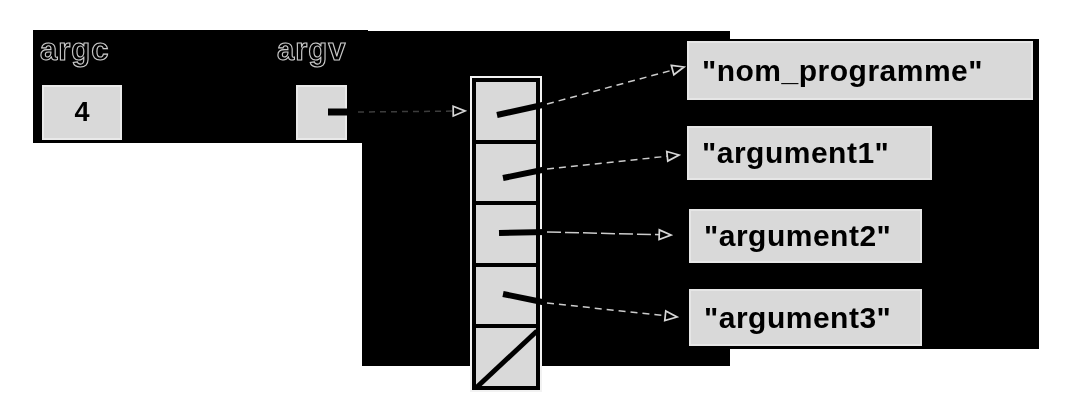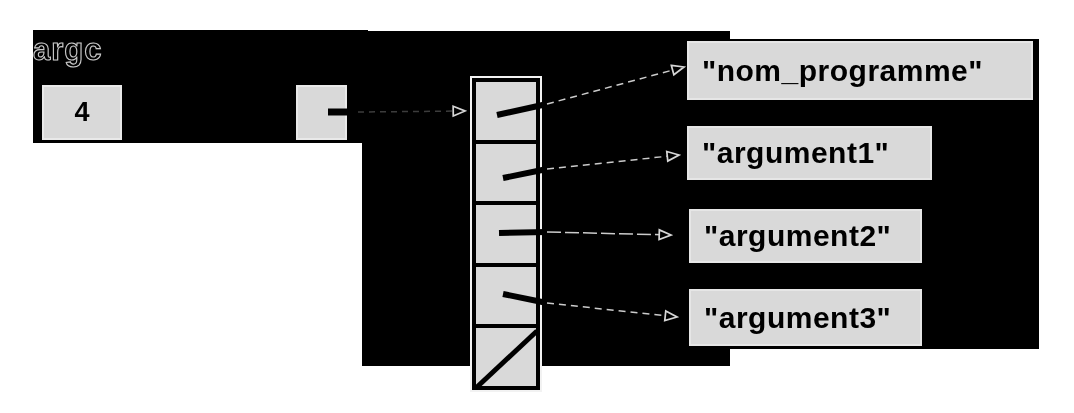--- a/index.html
+++ b/index.html
@@ -56,25 +56,26 @@
 </style>
 </head>
 <body>
 
 <div class="canvas">
 
   <div class="bg" style="left:33px;top:30px;width:335px;height:113px;"></div>
   <div class="bg" style="left:362px;top:31px;width:368px;height:335px;"></div>
   <div class="bg" style="left:727px;top:39px;width:312px;height:310px;"></div>
 
-  <div class="var-label" style="left:33px;top:32px;">argc</div>
+  <div class="var-label" style="left:40px;top:32px;">argc</div>
   <div class="gray-box value-box" style="left:42px;top:85px;width:80px;height:55px;">
     <span>4</span>
   </div>
 
+  <div class="var-label" style="left:277px;top:32px;">argv</div>
   <div class="gray-box" style="left:296px;top:85px;width:51px;height:55px;"></div>
 
   <div class="ptr-array">
     <div class="ptr-cell"></div>
     <div class="ptr-cell"></div>
     <div class="ptr-cell"></div>
     <div class="ptr-cell"></div>
     <div class="ptr-cell"></div>
   </div>
 

